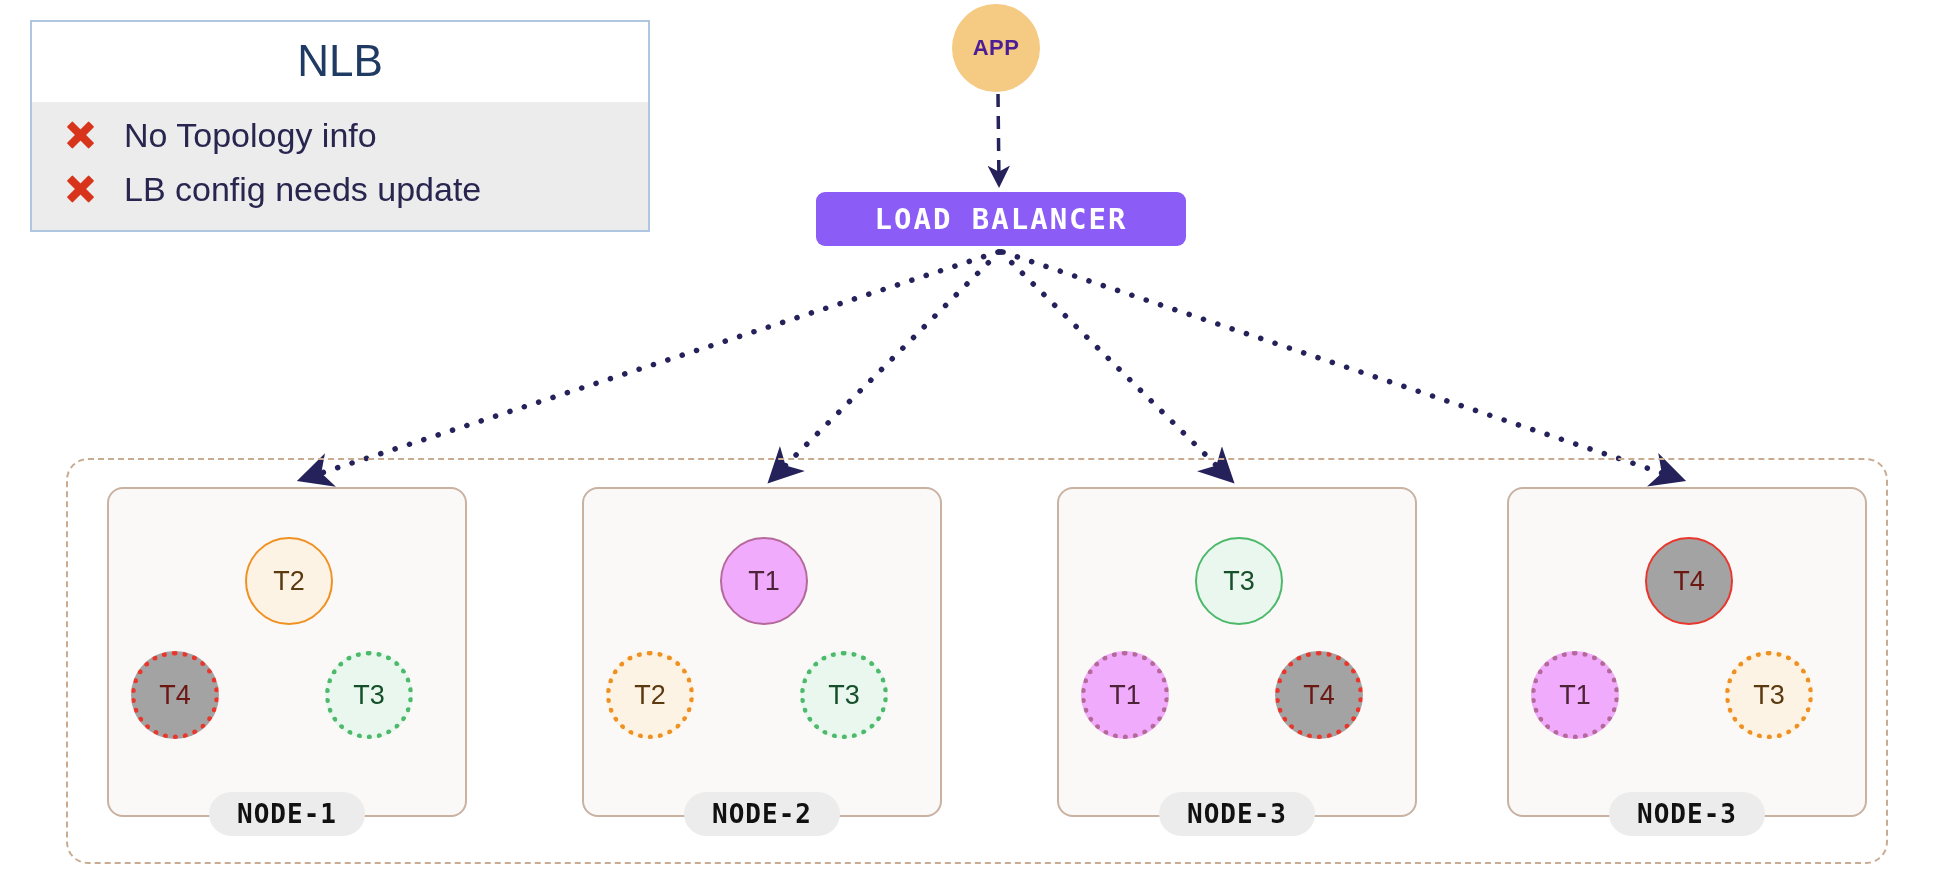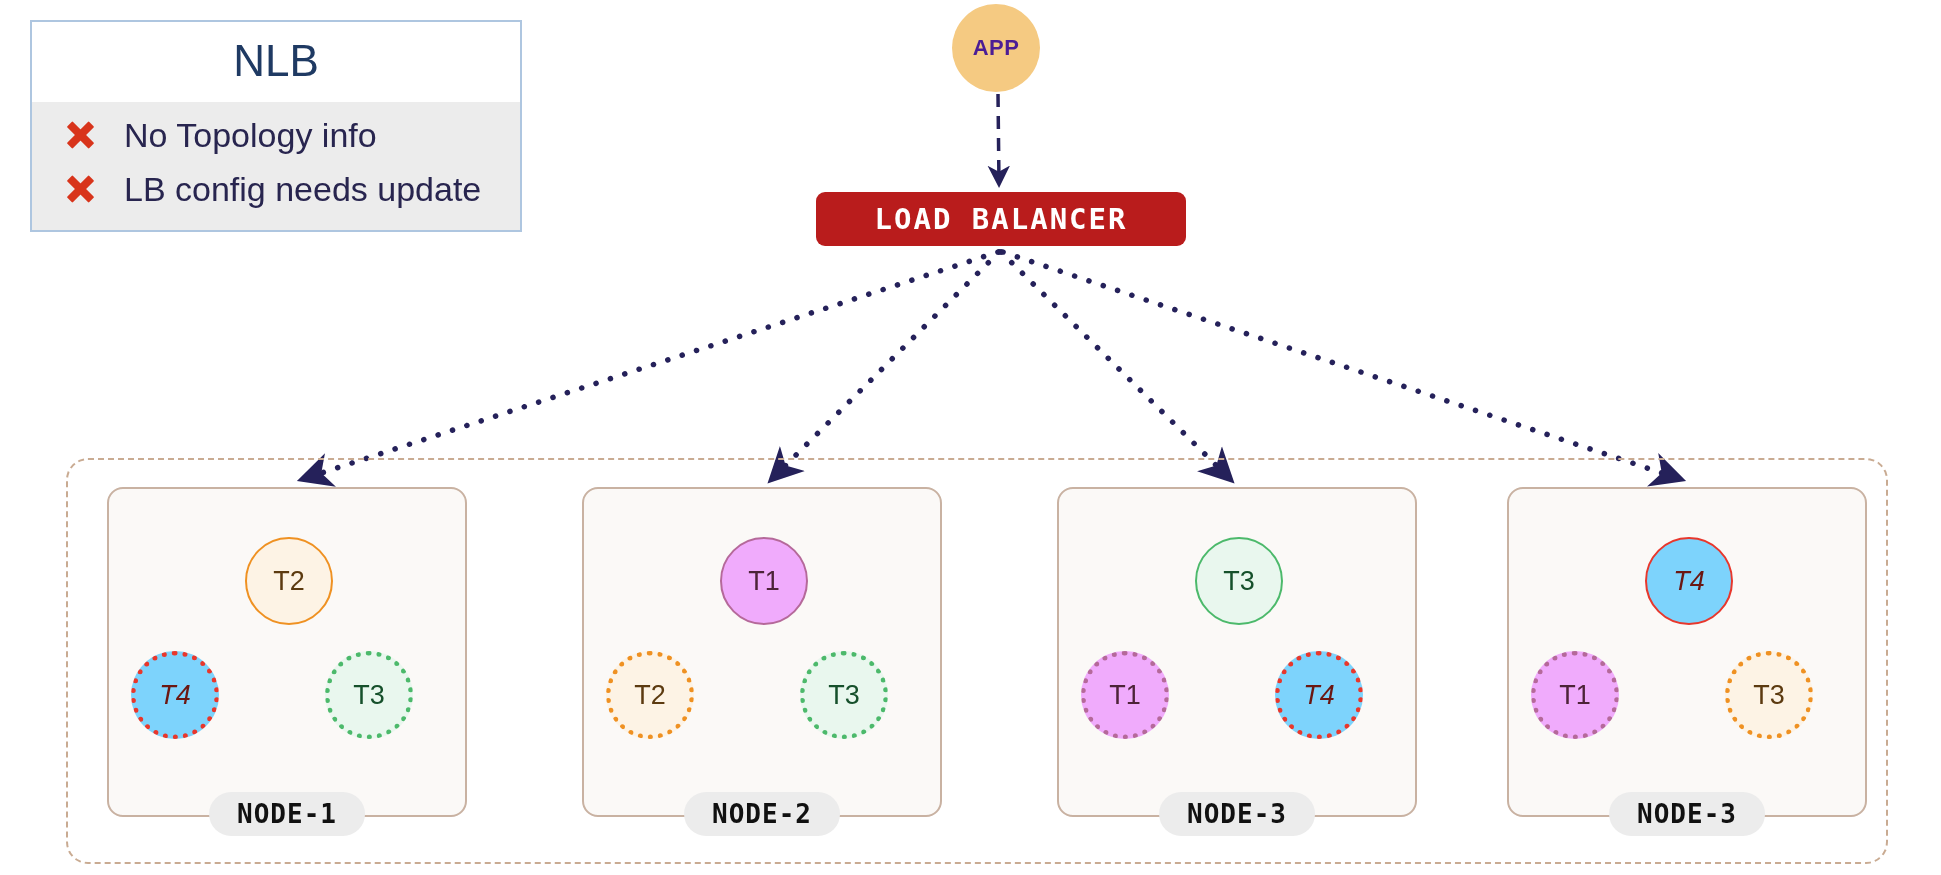--- a/index.html
+++ b/index.html
@@ -13,21 +13,21 @@
     position: relative;
     overflow: hidden;
     font-family: "Liberation Sans", sans-serif;
   }
 
   
   #nlb-panel {
     position: absolute;
     left: 30px;
     top: 20px;
-    width: 492px;
+    width: 620px;
     border: 2px solid #aec6e0;
     box-sizing: border-box;
     background: #ffffff;
   }
   #nlb-title {
     text-align: center;
     color: #1f3a63;
     font-size: 44px;
     font-weight: 400;
     padding: 16px 0 18px 0;
@@ -116,21 +116,21 @@
   }
 
   
   #load-balancer {
     position: absolute;
     left: 816px;
     top: 192px;
     width: 370px;
     height: 54px;
     border-radius: 9px;
-    background: #b91c1c;
+    background: #8b5cf6;
     display: flex;
     align-items: center;
     justify-content: center;
     color: #ffffff;
     font-family: "DejaVu Sans Mono", monospace;
     font-size: 29px;
     font-weight: bold;
     letter-spacing: 2px;
   }
 
@@ -213,21 +213,21 @@
   }
   
   .pos-top    { left: 136px; top: 48px; }
   .pos-left   { left: 22px;  top: 162px; }
   .pos-right  { left: 216px; top: 162px; }
 
   
   .theme-orange { background:#fdf3e5; border-color:#ef9122; color:#5c3a10; }
   .theme-purple { background:#f0abfc; border-color:#b5699a; color:#4d2338; }
   .theme-green  { background:#e9f7ee; border-color:#4cb96b; color:#16502b; }
-  .theme-red    { background:#7dd3fc; border-color:#e8372c; color:#6b1712;font-style:italic; }
+  .theme-red    { background:#a3a3a3; border-color:#e8372c; color:#6b1712; }
 </style>
 </head>
 <body>
 
 <div id="nlb-panel">
   <div id="nlb-title">NLB</div>
   <div id="nlb-list">
 
 
     <div class="nlb-row">

